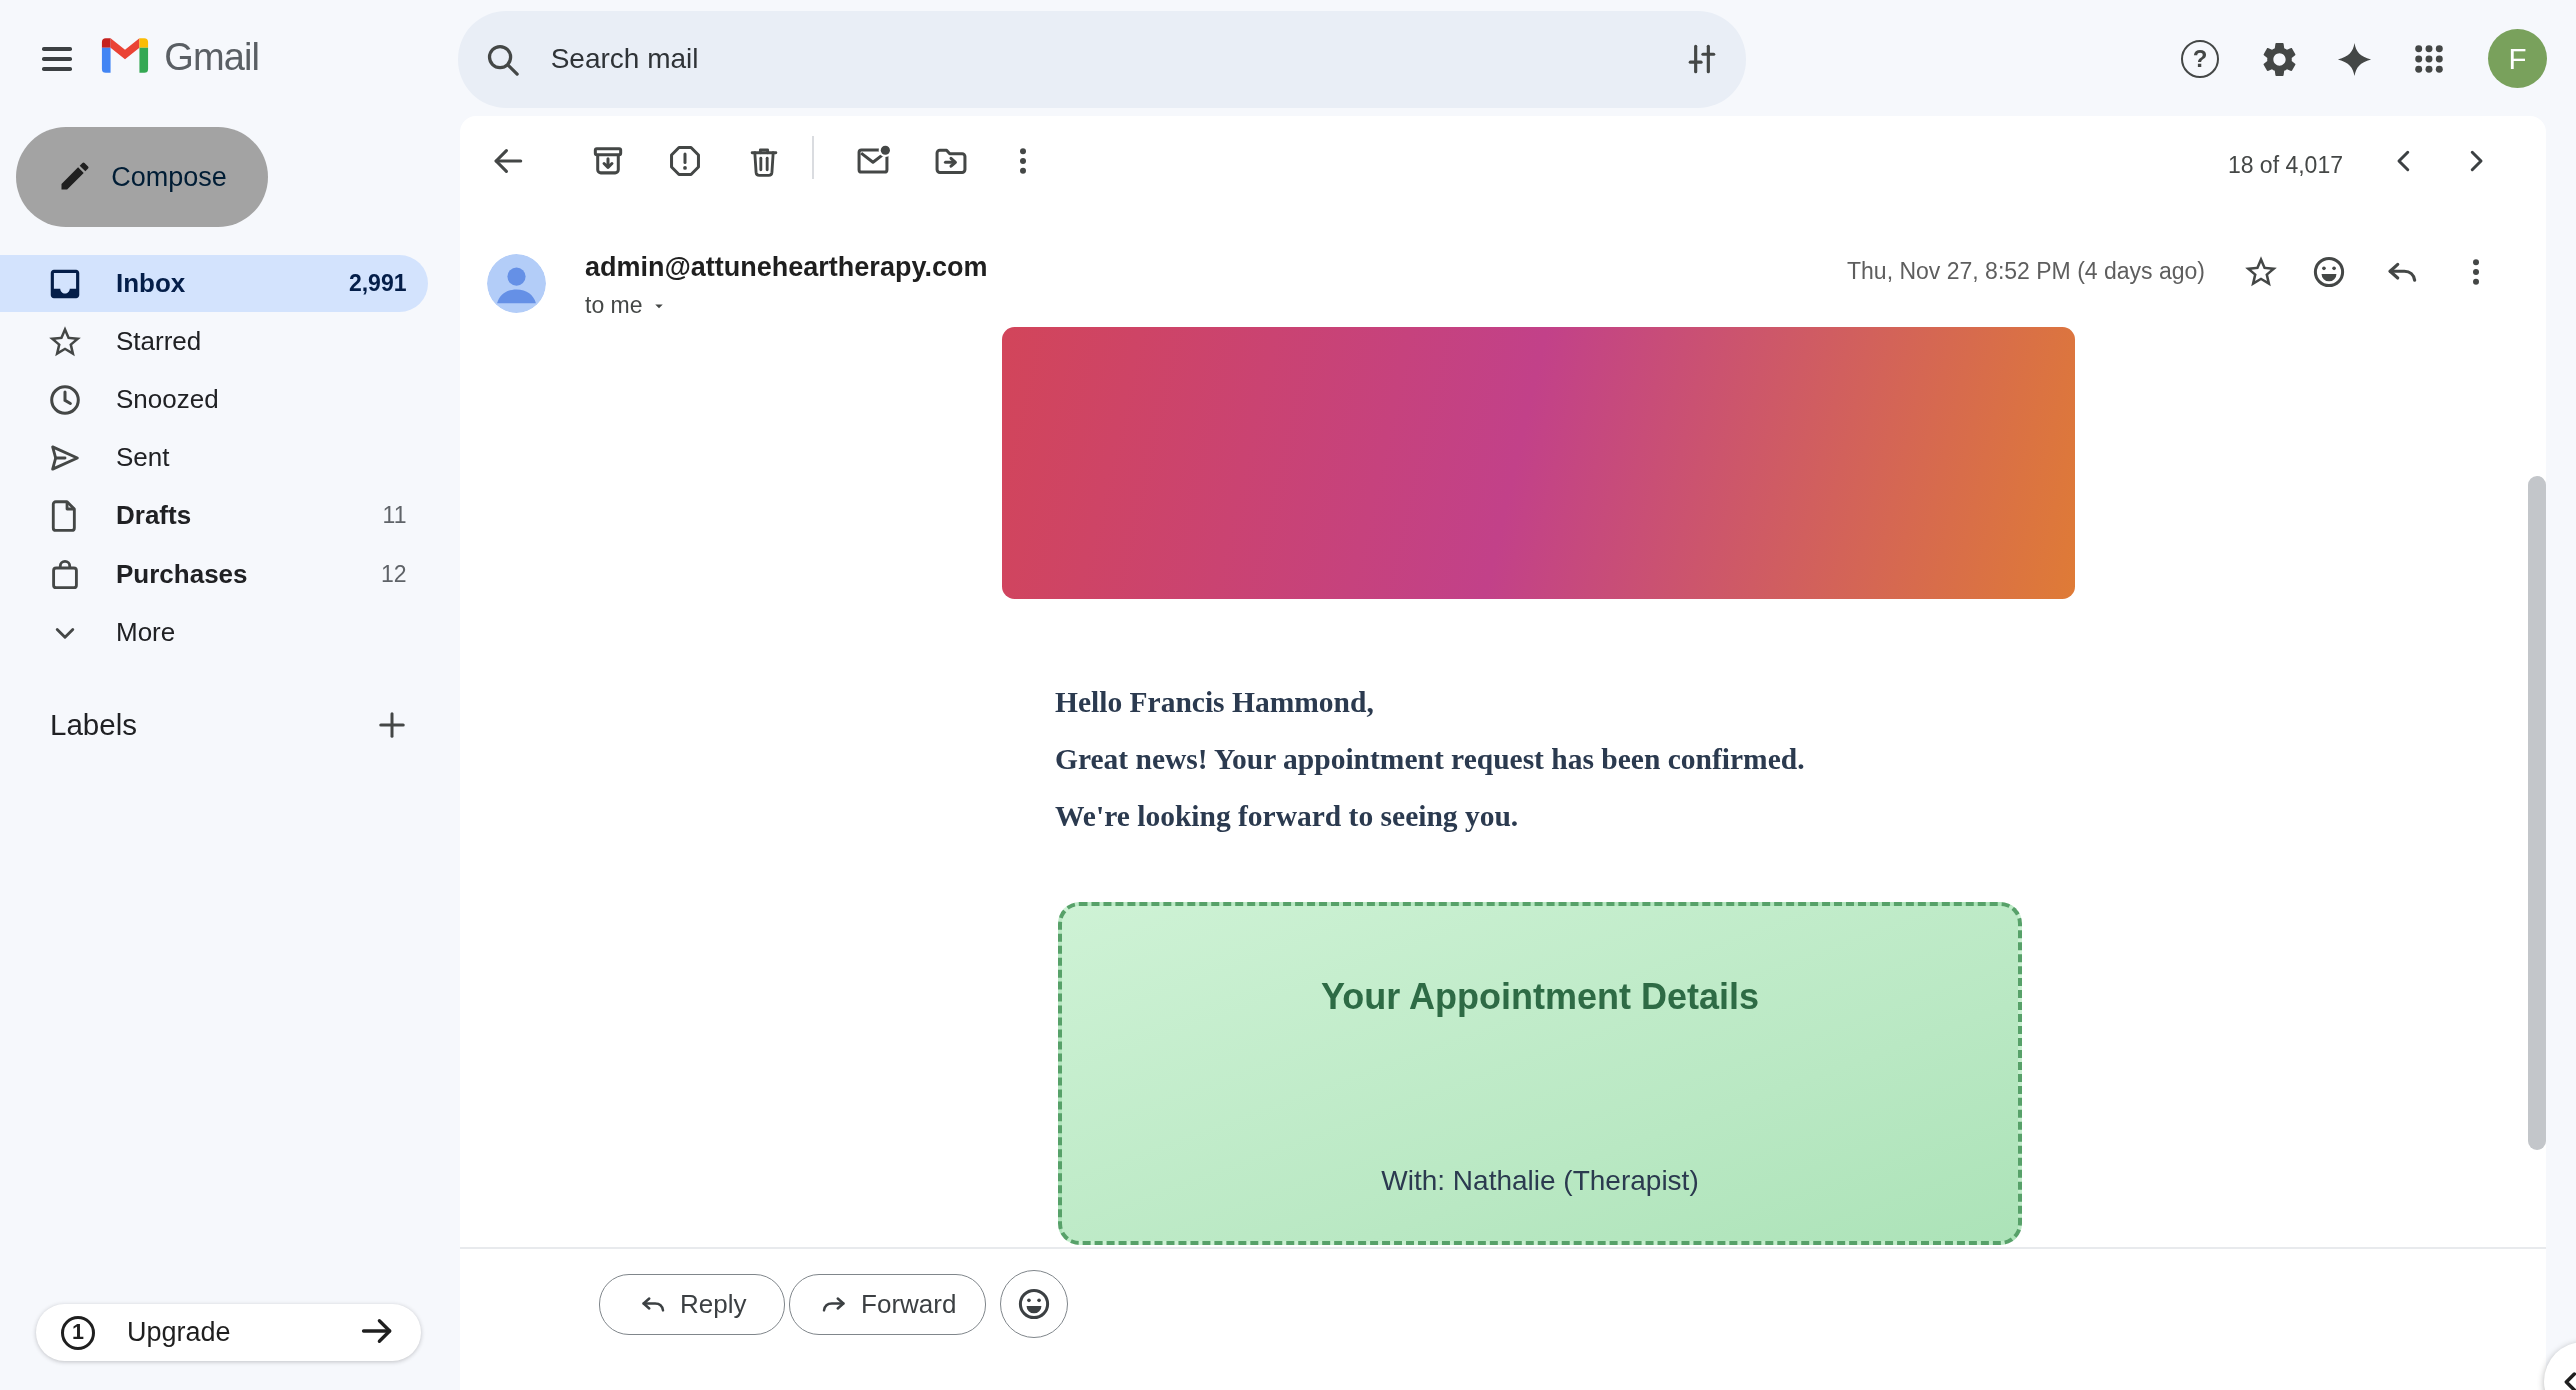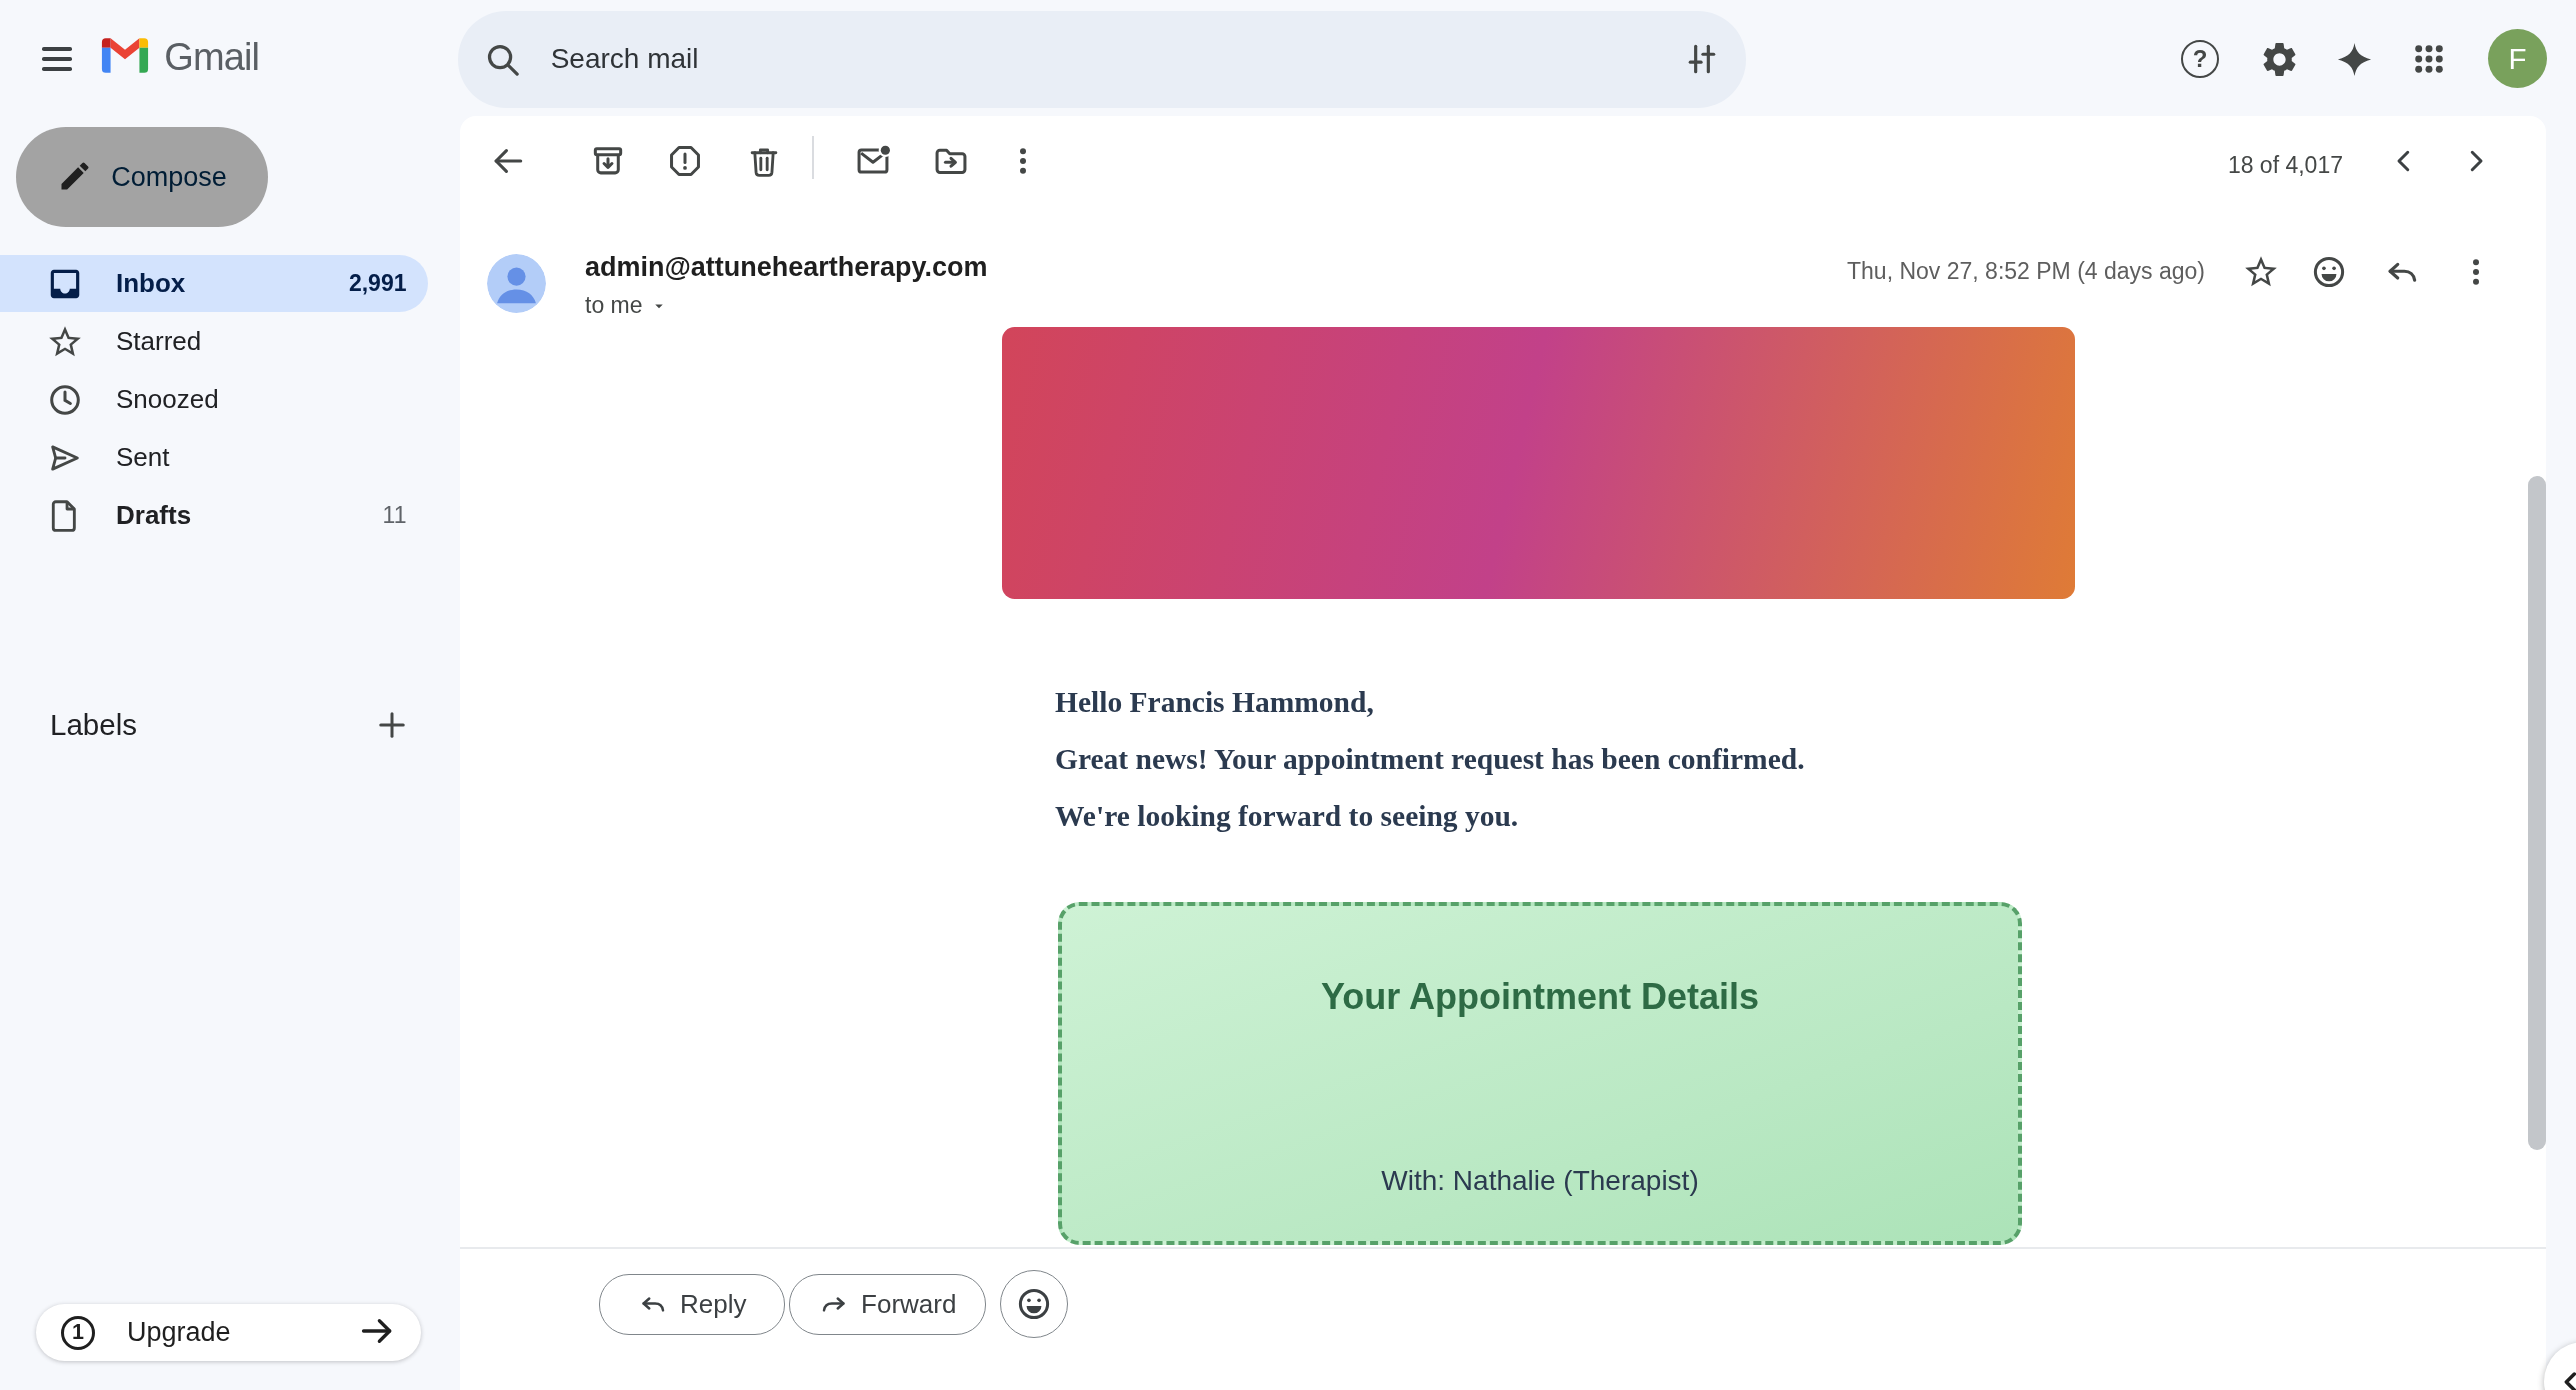--- a/index.html
+++ b/index.html
@@ -242,21 +242,39 @@
     <span class="navicon">
       <svg width="38" height="38" viewBox="0 0 24 24" fill="none" stroke="#444746" stroke-width="1.8" stroke-linejoin="round">
         <path d="M6.2 3h7.1l4.6 4.6V19.5c0 .9-.7 1.6-1.6 1.6H6.2c-.9 0-1.6-.7-1.6-1.6V4.6C4.6 3.7 5.3 3 6.2 3z"></path>
         <path d="M13.3 3v4.6h4.6"></path>
       </svg>
     </span>
     <span class="navlabel bold">Drafts</span>
     <span class="navcount">11</span>
   </div>
 
-
+  <div class="navrow" style="top:546px">
+    <span class="navicon">
+      <svg width="38" height="38" viewBox="0 0 24 24" fill="none" stroke="#444746" stroke-width="1.8" stroke-linejoin="round">
+        <rect x="4.8" y="7.6" width="14.4" height="12.4" rx="1.6"></rect>
+        <path d="M9 7.6V6.4a3 3 0 0 1 6 0v1.2"></path>
+      </svg>
+    </span>
+    <span class="navlabel bold">Purchases</span>
+    <span class="navcount">12</span>
+  </div>
+
+  <div class="navrow" style="top:604px">
+    <span class="navicon">
+      <svg width="34" height="34" viewBox="0 0 24 24" fill="none" stroke="#444746" stroke-width="2" stroke-linecap="round" stroke-linejoin="round">
+        <path d="M6.5 9.5l5.5 5.5 5.5-5.5"></path>
+      </svg>
+    </span>
+    <span class="navlabel">More</span>
+  </div>
 
   <div class="abs labels-header">Labels</div>
   <div class="iconbtn labels-add">
     <span>
       <svg width="36" height="36" viewBox="0 0 24 24" fill="none" stroke="#444746" stroke-width="2" stroke-linecap="round">
         <line x1="12" y1="4.5" x2="12" y2="19.5"></line>
           <line x1="4.5" y1="12" x2="19.5" y2="12"></line>
       </svg>
     </span>
   </div>

